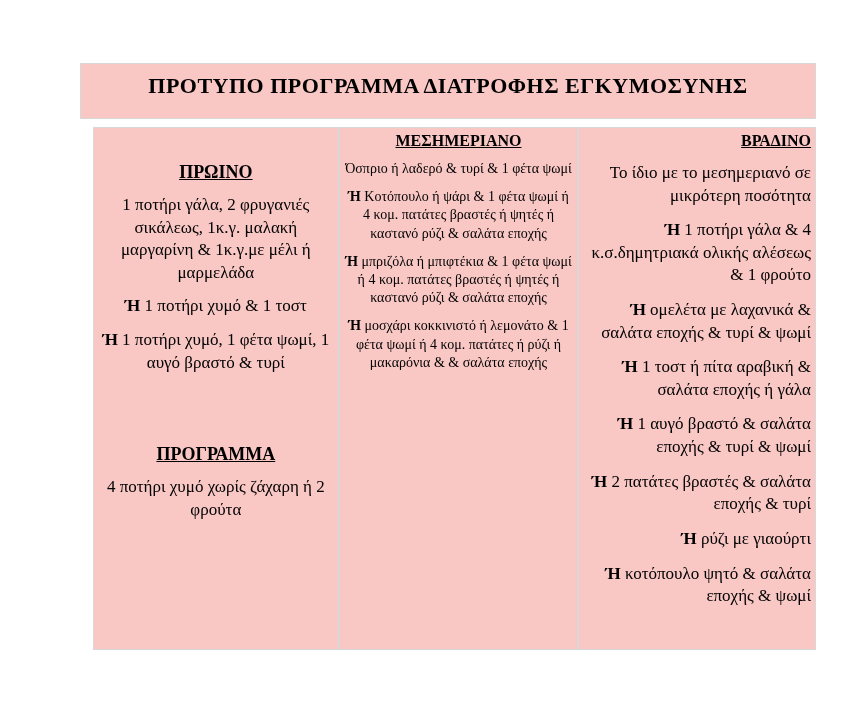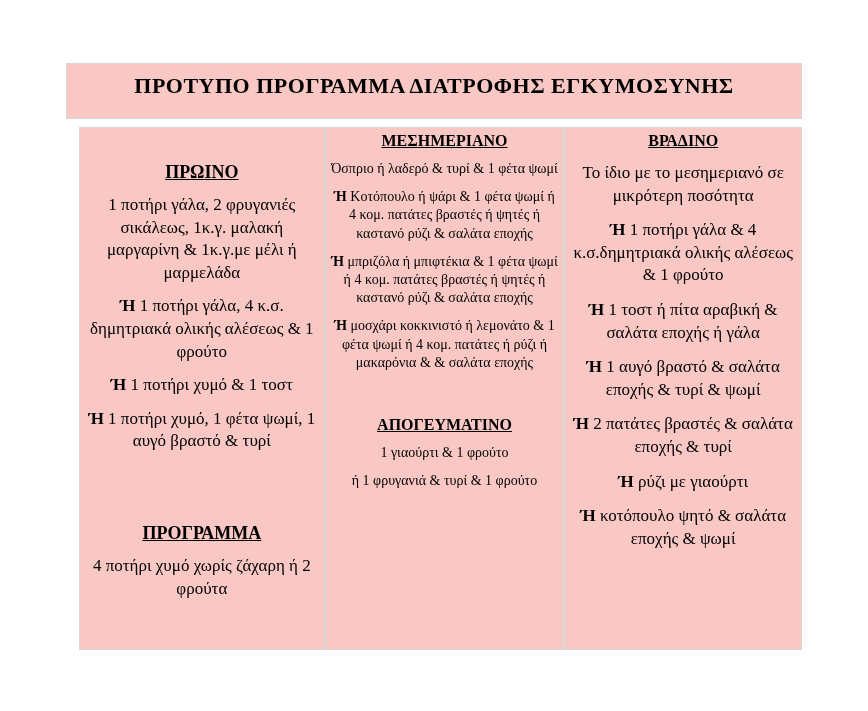--- a/index.html
+++ b/index.html
@@ -12,21 +12,21 @@
   body{
     width:868px;height:711px;
     background:var(--page);
     position:relative;
     overflow:hidden;
     font-family:"Liberation Serif","DejaVu Serif",serif;
     color:var(--ink);
   }
   .sheet{
     position:absolute;
-    left:66px;top:63px;
+    left:80px;top:63px;
     width:736px;
   }
   .title-cell{
     box-sizing:border-box;
     height:56px;
     background:var(--pink);
     border:1px solid var(--border);
     text-align:center;
     padding-top:9px;
     font-size:22px;
@@ -42,21 +42,21 @@
   .cell{
     flex:1 1 0;
     box-sizing:border-box;
     background:var(--pink);
     border:1px solid var(--border);
     text-align:center;
     overflow:hidden;
   }
   .cell.col-breakfast{padding:34px 8px 0;margin-left:13px;}
   .cell.col-lunch{padding:4px 5px 4px;}
-  .cell.col-dinner{padding:4px 4px 16px;}
+  .cell.col-dinner{padding:4px 4px 16px;text-align:right;}
 
   .section-header{
     font-weight:bold;
     text-decoration:underline;
     margin:0 0 10px 0;
   }
   .item{margin:11px 0;}
   .item b{font-weight:bold;}
 
   .col-breakfast .section-header{font-size:18px;}
@@ -76,48 +76,43 @@
 <div class="sheet">
   <div class="title-cell">ΠΡΟΤΥΠΟ ΠΡΟΓΡΑΜΜΑ ΔΙΑΤΡΟΦΗΣ ΕΓΚΥΜΟΣΥΝΗΣ</div>
 
   <div class="gap-row"></div>
 
   <div class="content-row">
     <div class="cell col-breakfast">
         <div class="section">
           <div class="section-header">ΠΡΩΙΝΟ</div>
           <p class="item">1 ποτήρι γάλα, 2 φρυγανιές σικάλεως, 1κ.γ. μαλακή μαργαρίνη &amp; 1κ.γ.με μέλι ή μαρμελάδα</p>
-          <p class="item"><b>Ή</b> 1 ποτήρι γάλα, 4 κ.σ. δημητριακά ολικής αλέσεως &amp; 1 φρούτο</p>
           <p class="item"><b>Ή</b> 1 ποτήρι χυμό &amp; 1 τοστ</p>
           <p class="item"><b>Ή</b> 1 ποτήρι χυμό, 1 φέτα ψωμί, 1 αυγό βραστό &amp; τυρί</p>
         </div>
         <div class="section">
           <div class="section-header">ΠΡΟΓΡΑΜΜΑ</div>
           <p class="item">4 ποτήρι χυμό χωρίς ζάχαρη ή 2 φρούτα</p>
         </div>
       </div>
     <div class="cell col-lunch">
         <div class="section">
           <div class="section-header">ΜΕΣΗΜΕΡΙΑΝΟ</div>
           <p class="item">Όσπριο ή λαδερό &amp; τυρί &amp; 1 φέτα ψωμί</p>
           <p class="item"><b>Ή</b> Κοτόπουλο ή ψάρι &amp; 1 φέτα ψωμί ή 4 κομ. πατάτες βραστές ή ψητές ή καστανό ρύζι &amp; σαλάτα εποχής</p>
           <p class="item"><b>Ή</b> μπριζόλα ή μπιφτέκια &amp; 1 φέτα ψωμί ή 4 κομ. πατάτες βραστές ή ψητές ή καστανό ρύζι &amp; σαλάτα εποχής</p>
           <p class="item"><b>Ή</b> μοσχάρι κοκκινιστό ή λεμονάτο &amp; 1 φέτα ψωμί ή 4 κομ. πατάτες ή ρύζι ή μακαρόνια &amp; &amp; σαλάτα εποχής</p>
         </div>
-        <div class="section">
-          <div class="section-header">ΑΠΟΓΕΥΜΑΤΙΝΟ</div>
-          <p class="item">1 γιαούρτι &amp; 1 φρούτο</p>
-          <p class="item">ή 1 φρυγανιά &amp; τυρί &amp; 1 φρούτο</p>
-        </div>
       </div>
     <div class="cell col-dinner">
         <div class="section">
           <div class="section-header">ΒΡΑΔΙΝΟ</div>
           <p class="item">Το ίδιο με το μεσημεριανό σε μικρότερη ποσότητα</p>
           <p class="item"><b>Ή</b> 1 ποτήρι γάλα &amp; 4 κ.σ.δημητριακά ολικής αλέσεως &amp; 1 φρούτο</p>
+          <p class="item"><b>Ή</b> ομελέτα με λαχανικά &amp; σαλάτα εποχής &amp; τυρί &amp; ψωμί</p>
           <p class="item"><b>Ή</b> 1 τοστ ή πίτα αραβική &amp; σαλάτα εποχής ή γάλα</p>
           <p class="item"><b>Ή</b> 1 αυγό βραστό &amp; σαλάτα εποχής &amp; τυρί &amp; ψωμί</p>
           <p class="item"><b>Ή</b> 2 πατάτες βραστές &amp; σαλάτα εποχής &amp; τυρί</p>
           <p class="item"><b>Ή</b> ρύζι με γιαούρτι</p>
           <p class="item"><b>Ή</b> κοτόπουλο ψητό &amp; σαλάτα εποχής &amp; ψωμί</p>
         </div>
       </div>
   </div>
 </div>
 

